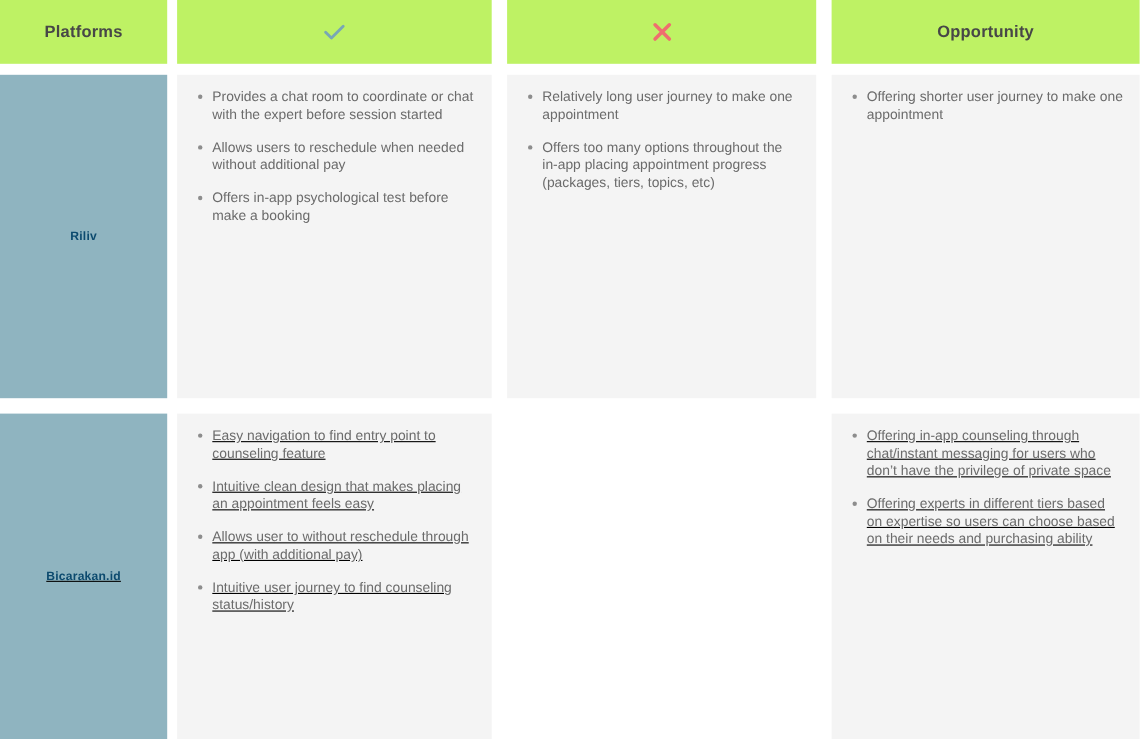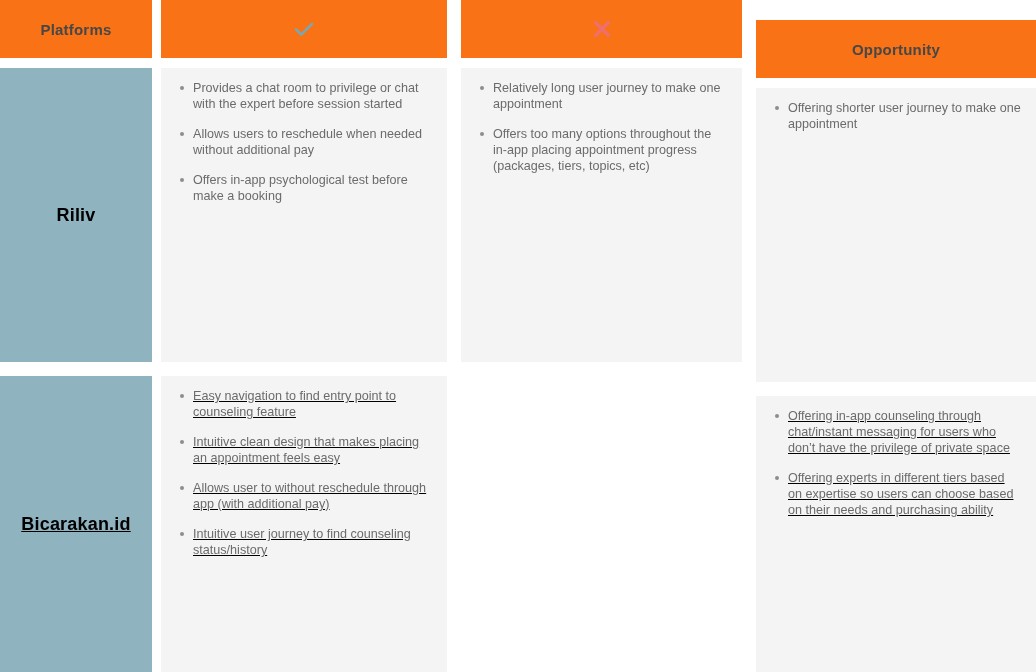--- a/index.html
+++ b/index.html
@@ -22,21 +22,21 @@
   }
 
   
   .cell {
     position: absolute;
     box-sizing: border-box;
   }
 
   
   .head-cell {
-    background: #f97316;
+    background: #bef264;
     display: flex;
     align-items: center;
     justify-content: center;
   }
   .head-label {
     font-size: 15px;
     font-weight: bold;
     color: #474747;
     letter-spacing: 0.2px;
   }
@@ -48,23 +48,23 @@
   }
 
   
   .plat-cell {
     background: #8fb4c0;
     display: flex;
     align-items: center;
     justify-content: center;
   }
   .plat-label {
-    font-size: 18px;
+    font-size: 11px;
     font-weight: bold;
-    color: #000000;
+    color: #0c4a6e;
     letter-spacing: 0.2px;
     text-align: center;
   }
 
   
   .body-cell {
     background: #f4f4f4;
     padding: 12px 14px 12px 6px;
   }
   .bullets {
@@ -88,21 +88,21 @@
     width: 4px;
     height: 4px;
     border-radius: 50%;
     background: #8d8d8d;
   }
 
   
   .col-0 { left: 0px;   width: 152px; }
   .col-1 { left: 161px; width: 286px; }
   .col-2 { left: 461px; width: 281px; }
-  .col-3 { left: 756px; width: 280px; margin-top: 20px; }
+  .col-3 { left: 756px; width: 280px; }
 
   
   .row-head { top: 0px;   height: 58px; }
   .row-1    { top: 68px;  height: 294px; }
   .row-2    { top: 376px; height: 296px; text-decoration: underline; }
 </style>
 </head>
 <body>
 
 <div class="board">
@@ -130,21 +130,21 @@
   <div class="cell head-cell col-3 row-head">
     <span class="head-label">Opportunity</span>
   </div>
 
   <div class="cell plat-cell col-0 row-1">
     <span class="plat-label">Riliv</span>
   </div>
 
   <div class="cell body-cell col-1 row-1">
     <ul class="bullets">
-      <li>Provides a chat room to privilege or chat with the expert before session started</li>
+      <li>Provides a chat room to coordinate or chat with the expert before session started</li>
       <li>Allows users to reschedule when needed without additional pay</li>
       <li>Offers in-app psychological test before make a booking</li>
     </ul>
   </div>
 
   <div class="cell body-cell col-2 row-1">
     <ul class="bullets">
       <li>Relatively long user journey to make one appointment</li>
       <li>Offers too many options throughout the in-app placing appointment progress (packages, tiers, topics, etc)</li>
     </ul>

